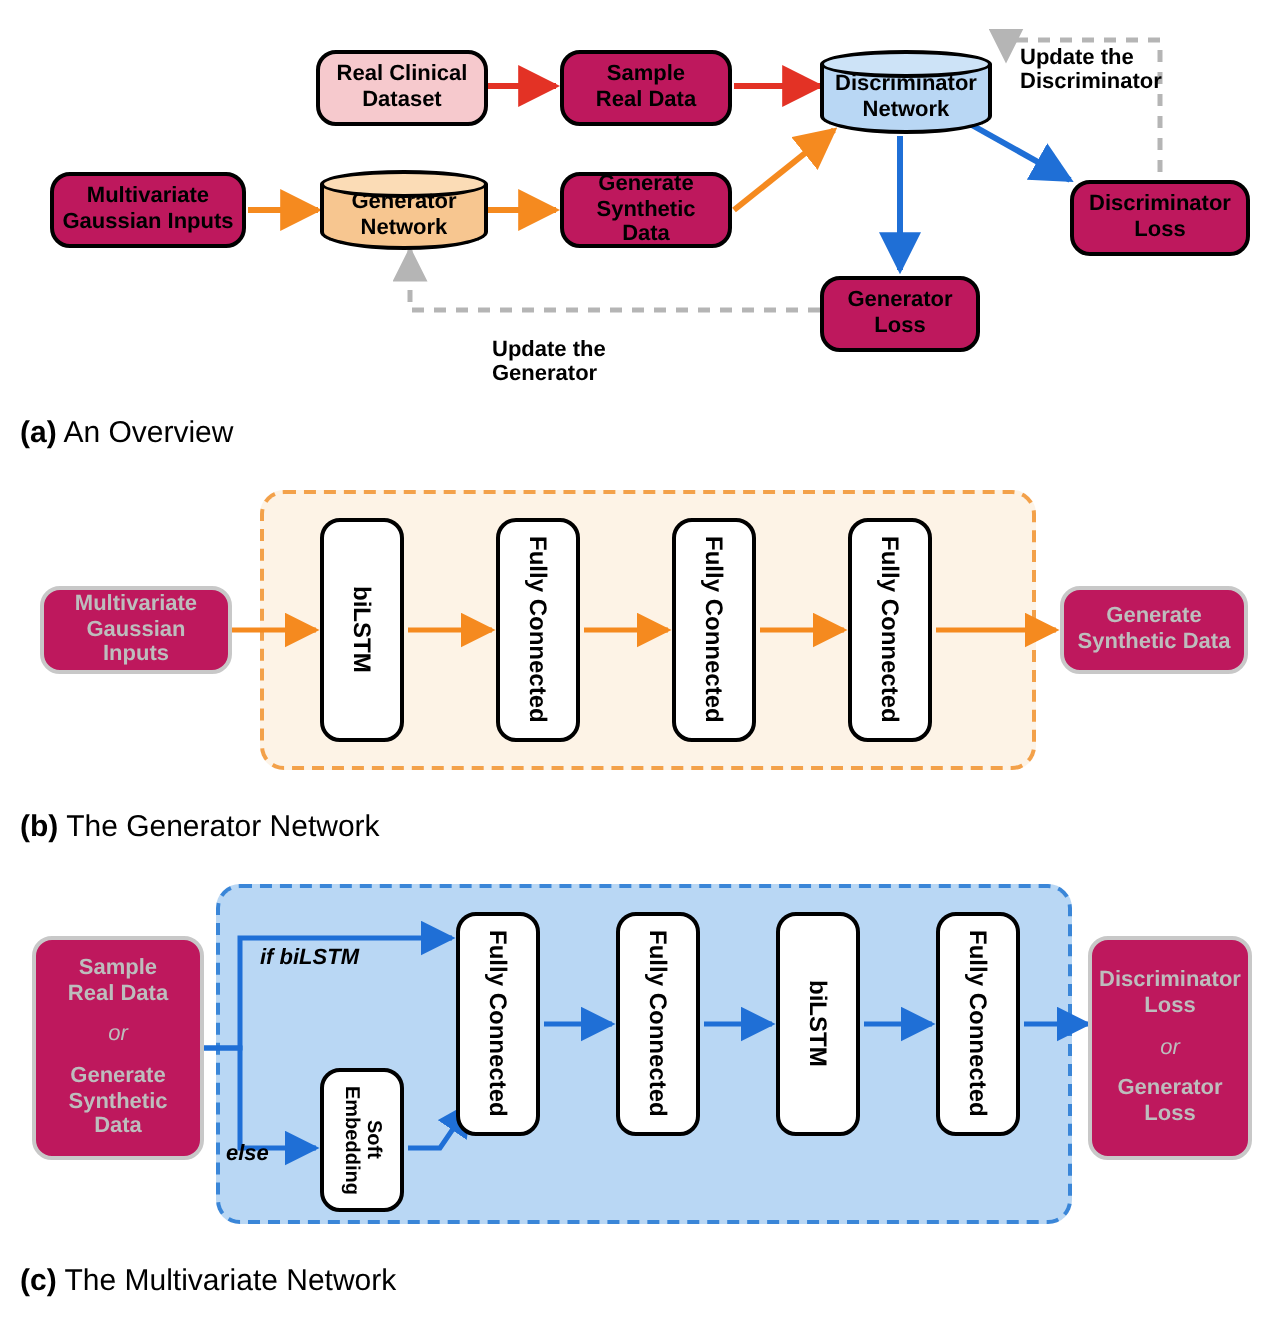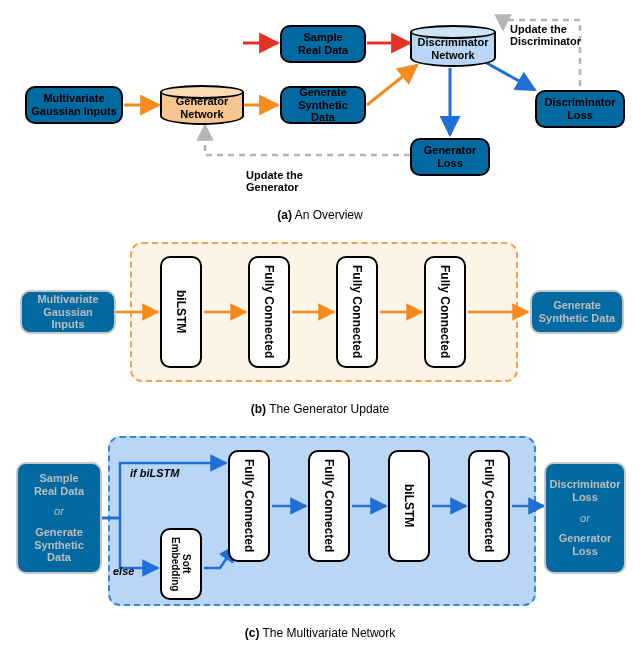--- a/index.html
+++ b/index.html
@@ -8,30 +8,29 @@
     padding: 10px;
     font-family: Arial, Helvetica, sans-serif;
     background: #fff;
     width: 640px;
   }
   .panel {
     position: relative;
     margin: 0 auto 8px auto;
   }
   .caption {
-    text-align: center;
-    font-size: 12px;
+    font-size: 15px;
     margin: 2px 0 12px 0;
   }
   .caption b { font-weight: bold; }
   .box {
     position: absolute;
     border: 2.5px solid #000;
     border-radius: 10px;
-    background: #0369a1;
+    background: #be185d;
     display: flex;
     align-items: center;
     justify-content: center;
     text-align: center;
     font-weight: bold;
     font-size: 11px;
     padding: 4px;
     line-height: 1.15;
   }
   .cyl {
@@ -126,20 +125,22 @@
     <line x1="357" y1="95" x2="407" y2="55" stroke="#f58a1f" stroke-width="3" marker-end="url(#ah-orange)"></line>
 
     <line x1="440" y1="58" x2="440" y2="125" stroke="#1f6fd6" stroke-width="3" marker-end="url(#ah-blue)"></line>
     <line x1="475" y1="52" x2="525" y2="80" stroke="#1f6fd6" stroke-width="3" marker-end="url(#ah-blue)"></line>
 
     <path d="M 400 145 L 195 145 L 195 115" stroke="#b5b5b5" stroke-width="2.5" stroke-dasharray="6,5" fill="none" marker-end="url(#ah-gray)"></path>
 
     <path d="M 570 76 L 570 10 L 493 10 L 493 20" stroke="#b5b5b5" stroke-width="2.5" stroke-dasharray="6,5" fill="none" marker-end="url(#ah-gray)"></path>
   </svg>
 
+  <div class="box" style="left:148px; top:15px; width:86px; height:38px; background:#f6c9cd; white-space:pre-line;">Real Clinical
+Dataset</div>
 
   <div class="box" style="left:270px; top:15px; width:86px; height:38px; white-space:pre-line;">Sample
 Real Data</div>
 
   <div class="cyl" style="left:400px; top:15px; width:86px; height:42px;">
     <div class="cyl-body" style="background:#b9d7f4;"></div>
     <div class="cyl-top" style="background:#cde3f7;"></div>
     <div class="cyl-label" style="white-space:pre-line;">Discriminator
 Network</div>
   </div>
@@ -194,21 +195,21 @@
 
   <div class="vbox" style="left:150px; top:22px; width:42px; height:112px;">biLSTM</div>
   <div class="vbox" style="left:238px; top:22px; width:42px; height:112px;">Fully Connected</div>
   <div class="vbox" style="left:326px; top:22px; width:42px; height:112px;">Fully Connected</div>
   <div class="vbox" style="left:414px; top:22px; width:42px; height:112px;">Fully Connected</div>
 
   <div class="box ghost" style="left:520px; top:56px; width:94px; height:44px; white-space:pre-line;">Generate
 Synthetic Data</div>
 </div>
 <div class="caption">
-  <b>(b)</b> <span>The Generator Update</span>
+  <b>(b)</b> <span>The Generator Network</span>
 </div>
 
 <div class="panel" style="width:620px; height:190px;">
   <div class="dashregion" style="left:98px; top:8px; width:428px; height:170px; background:#b9d7f4; border-color:#3a86d8;"></div>
 
   <svg class="arrows" width="620" height="190">
     <defs>
       <marker id="ah-blue2" viewBox="0 0 10 10" refX="9" refY="5" markerWidth="7" markerHeight="7" orient="auto">
           <path d="M0,0 L10,5 L0,10 z" fill="#1f6fd6"></path>
         </marker>

